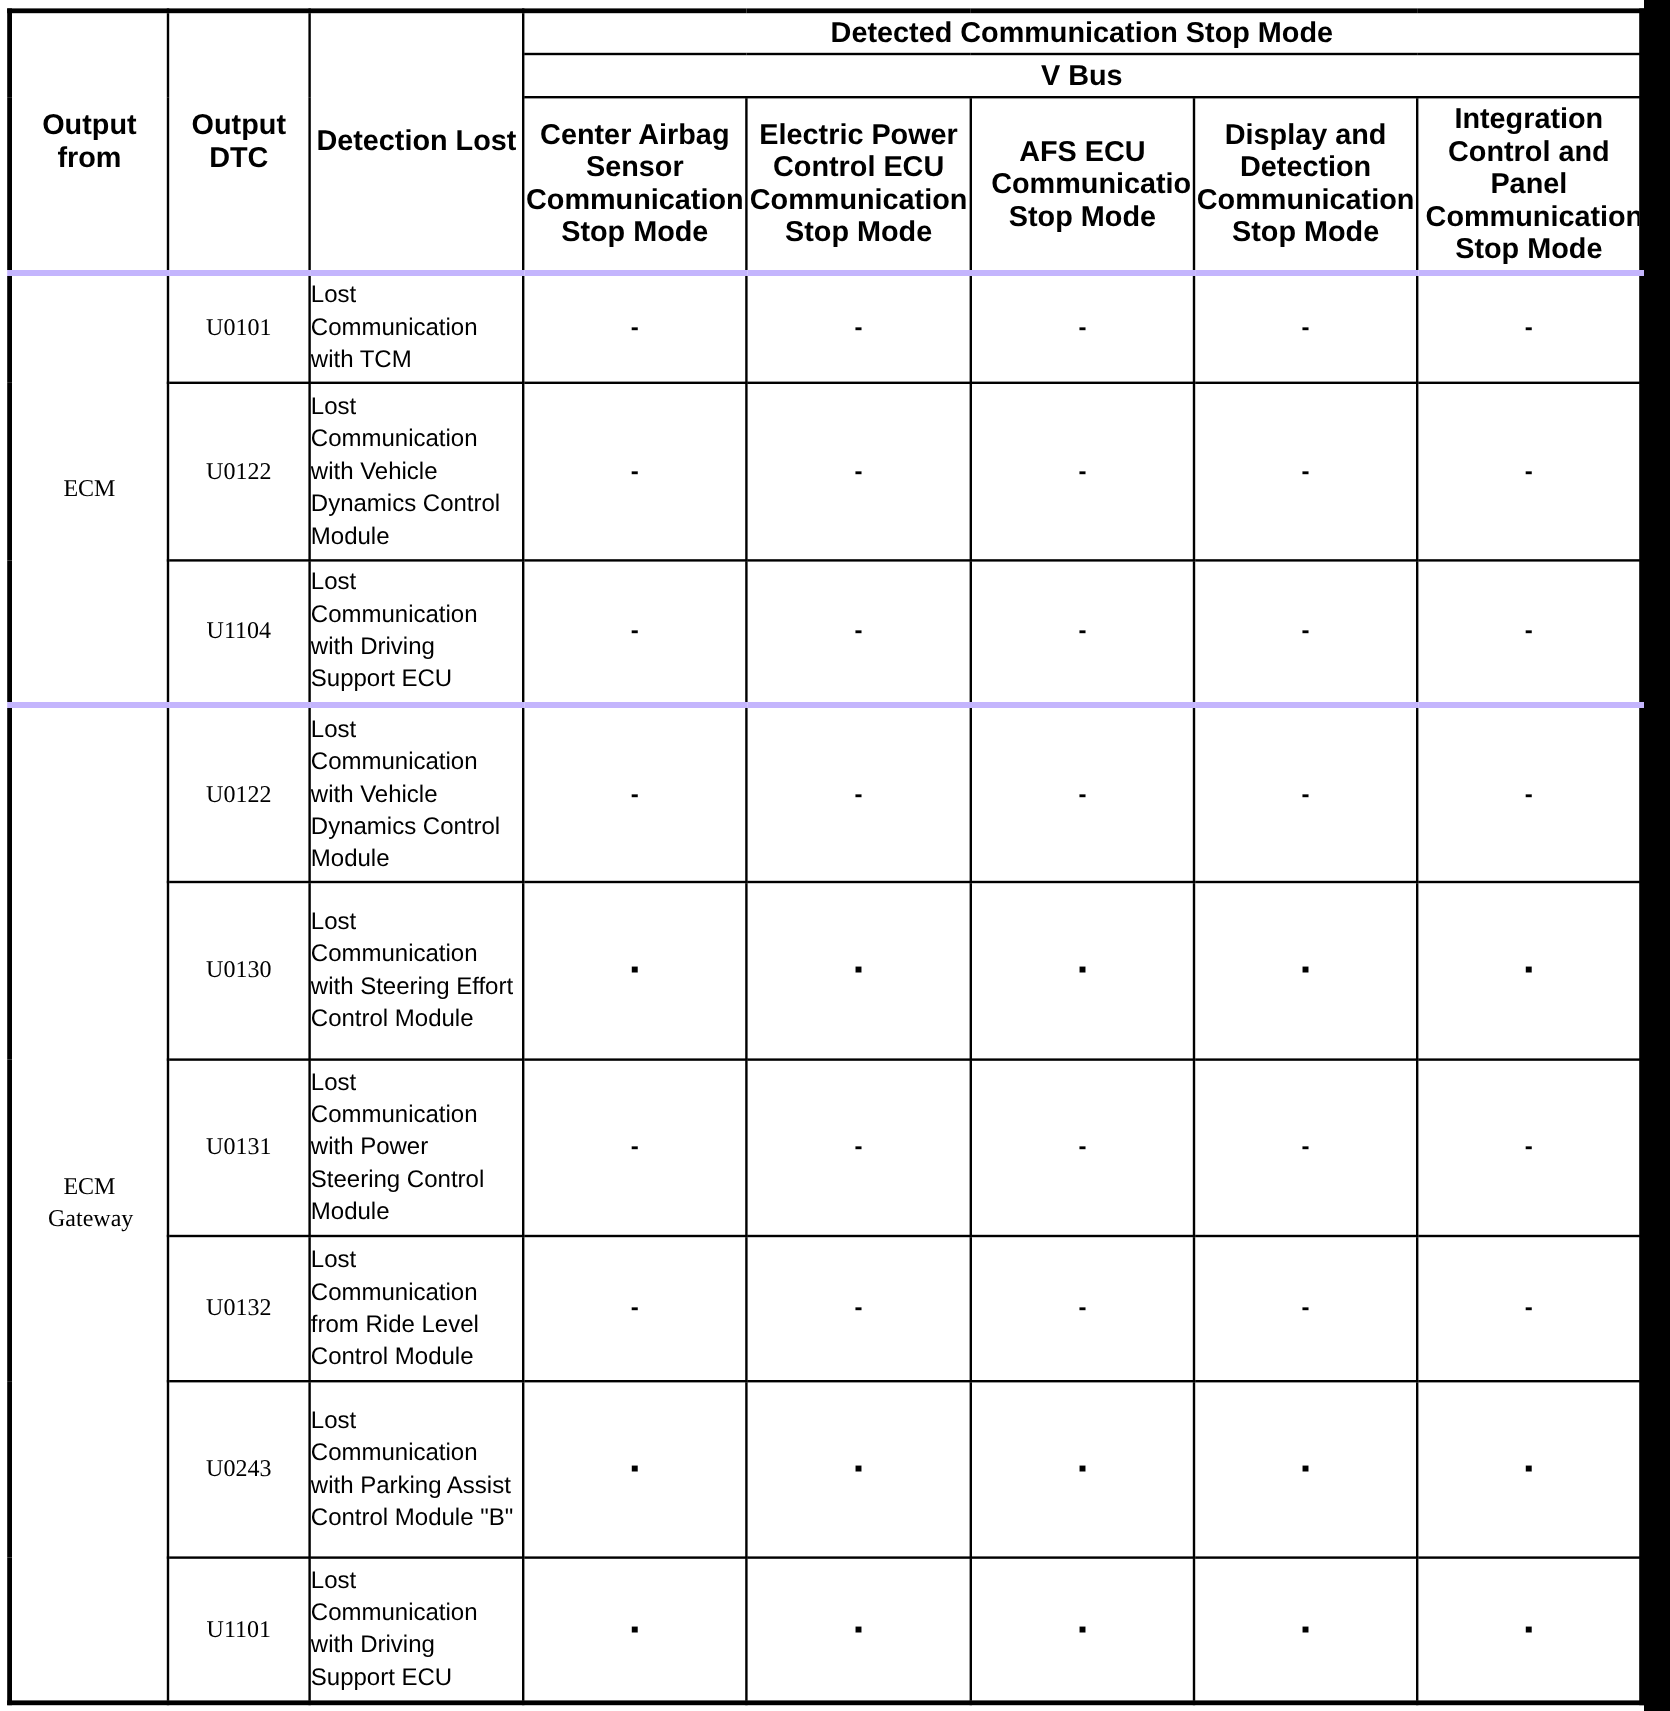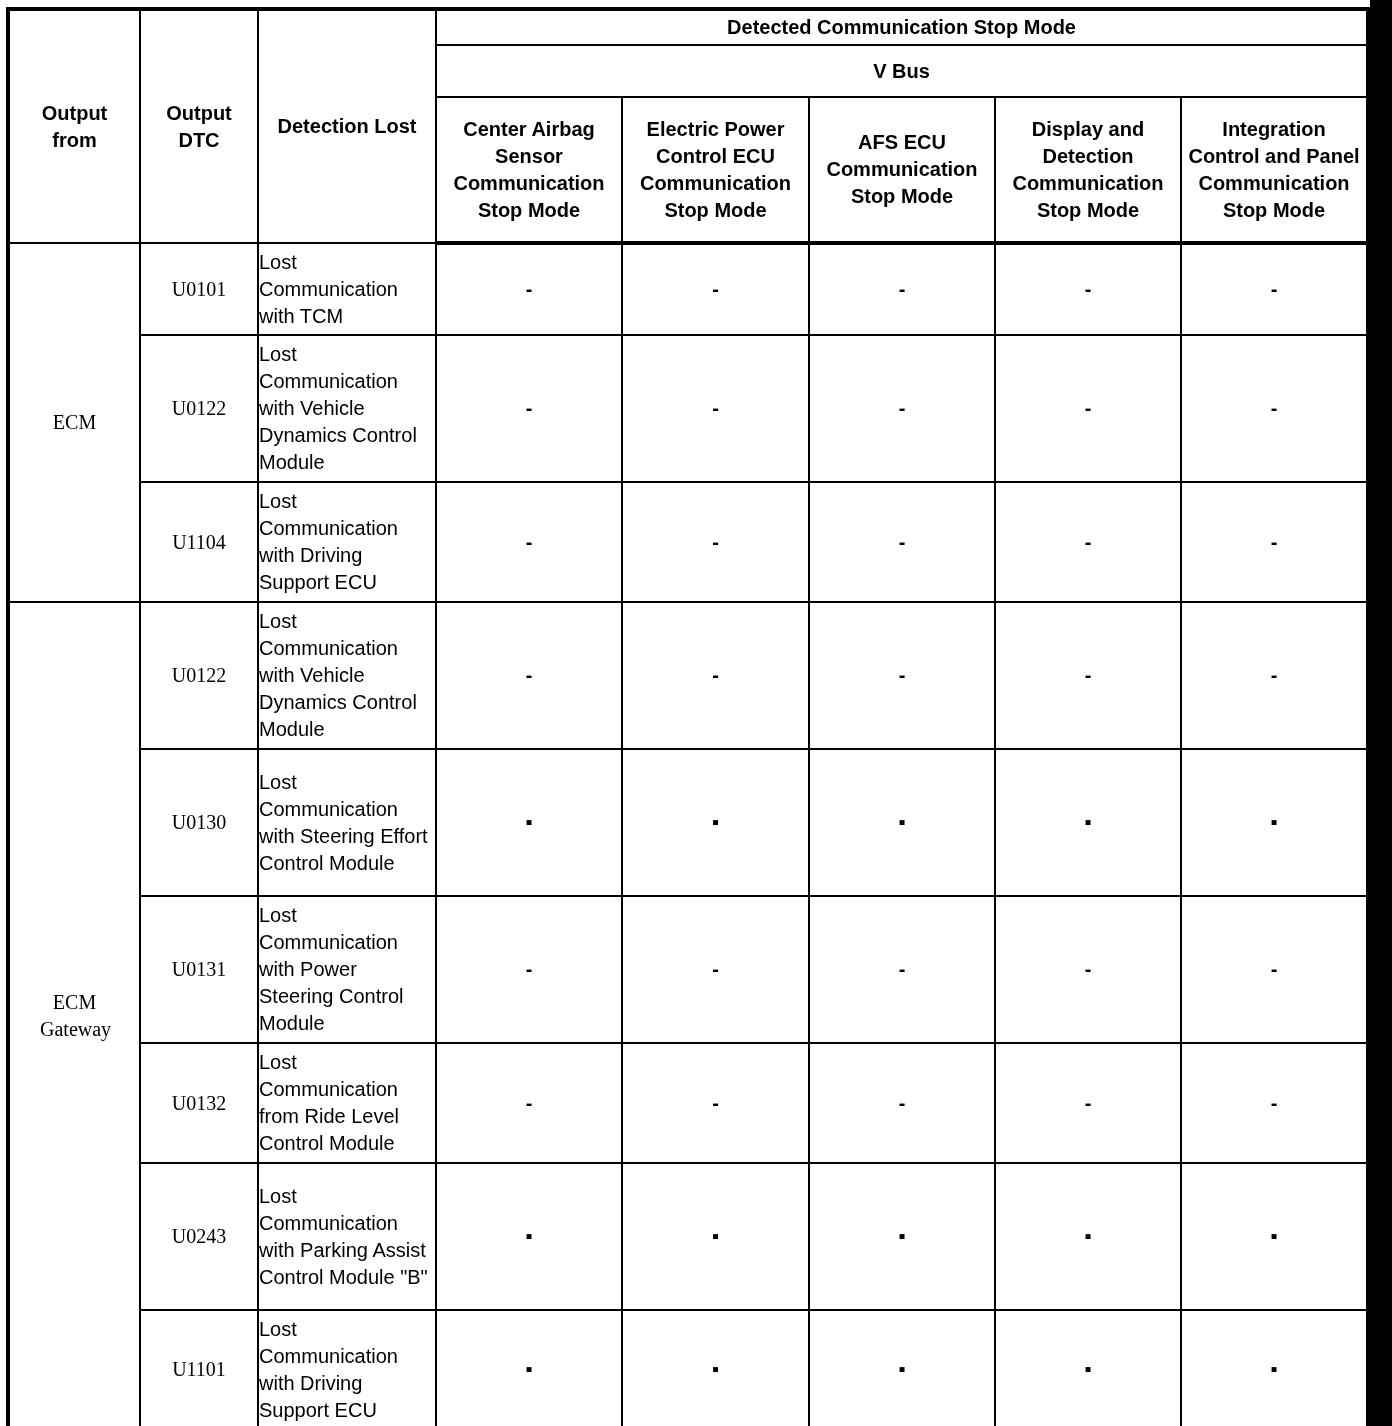--- a/index.html
+++ b/index.html
@@ -14,33 +14,33 @@
     font-family: "Liberation Sans", sans-serif;
     color: #000;
   }
   table.dtc td, table.dtc th {
     border: 2px solid #000;
     padding: 0;
     overflow: hidden;
   }
   th {
     font-weight: bold;
-    font-size: 20px;
+    font-size: 24px;
     line-height: 27px;
     text-align: center;
     vertical-align: middle;
   }
   thead tr:last-child th { border-bottom: 4px solid #000; }
   td { font-size: 20px; line-height: 27px; }
   td.from, td.code { text-align: center; vertical-align: middle; font-family: Liberation Serif, serif; }
   td.item { text-align: left; vertical-align: middle; padding-left: 4px; }
   td.val { text-align: center; vertical-align: middle; font-weight: bold; }
-  tr.group-start td { border-top: 1px solid #c4b5fd; }
+  tr.group-start td { border-top: 5px solid #c4b5fd; }
   .h1 { height: 36px; }
-  .h2 { height: 52px; }
+  .h2 { height: 36px; }
   .h3 { height: 146px; }
   .r-3 { height: 92px; }
   .r-4 { height: 120px; }
   .r-5 { height: 147px; }
 </style>
 </head>
 <body>
 
 <div class="page-edge"></div>
 

